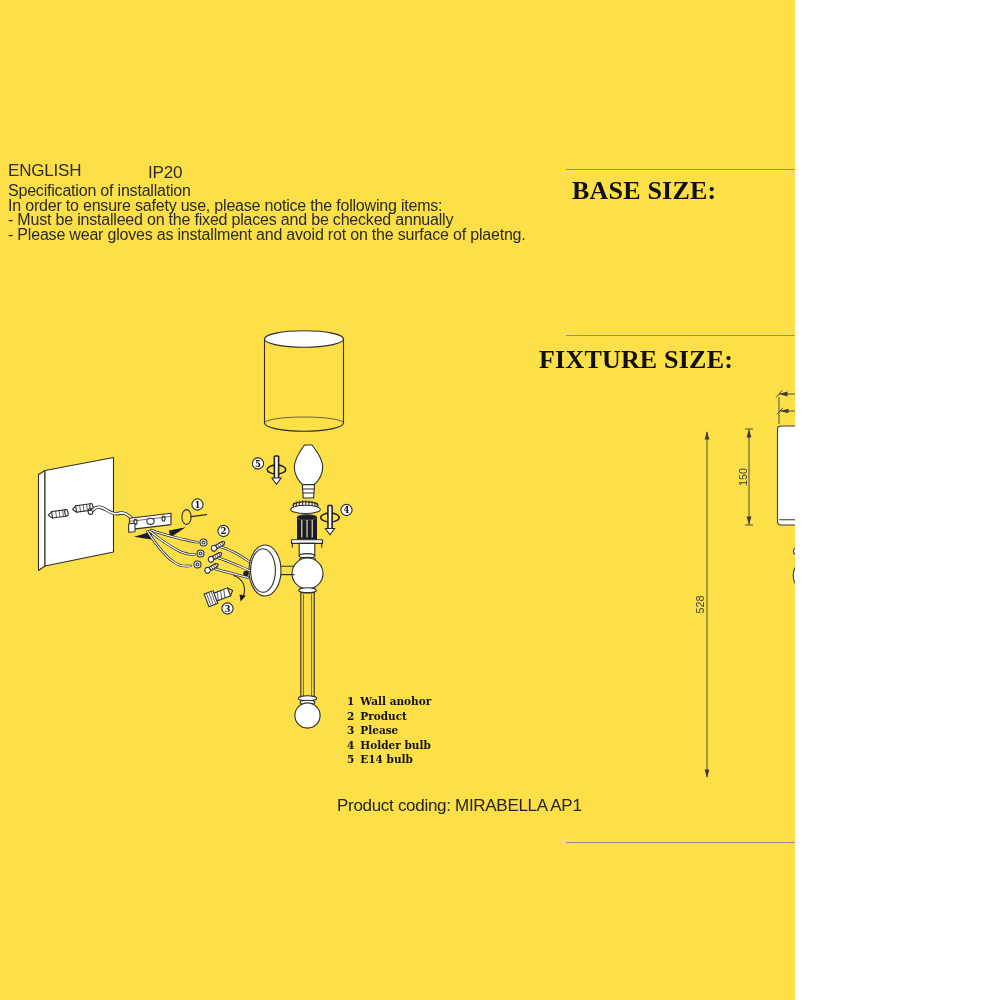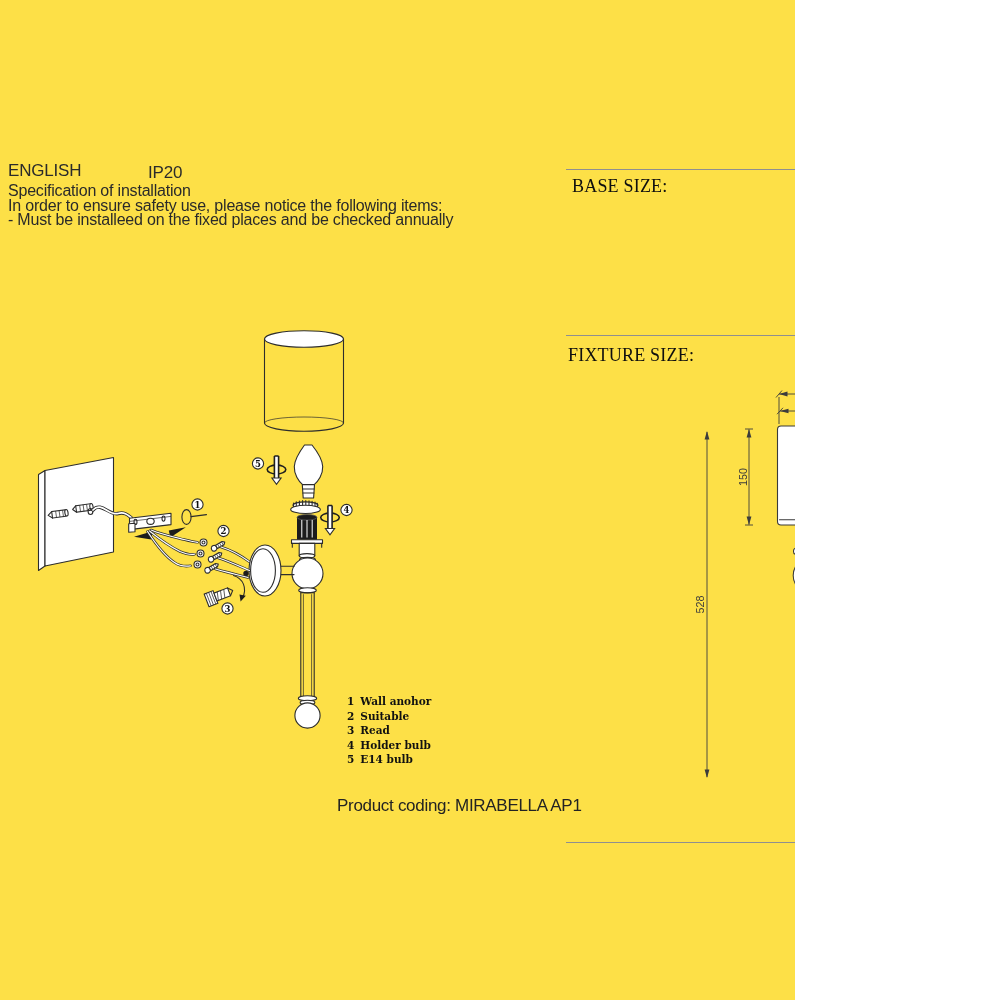--- a/index.html
+++ b/index.html
@@ -6,21 +6,21 @@
   .page {
     position:relative; width:795px; height:1000px; background:#fde047;
     font-family:"Liberation Sans", sans-serif; color:#1e1e1e; overflow:hidden;
   }
   .abs { position:absolute; }
   .rule { position:absolute; height:1px; background:#8f8f8f; left:566px; width:431px; }
   .lang { font-size:17px; color:#2b2b2b; letter-spacing:-0.2px; white-space:nowrap; }
   .spec { font-size:16px; line-height:14.7px; letter-spacing:-0.2px; color:#2a2a2a; }
   .spec div { white-space:nowrap; }
   .heading {
-    font-family:"Liberation Serif", serif; font-weight:normal; font-size:18px;
+    font-family:"Liberation Serif", serif; font-weight:bold; font-size:26px;
     color:#0f0f0f; letter-spacing:0.2px; white-space:nowrap;
   }
   .legend { font-family:"DejaVu Serif", serif; font-weight:bold; font-size:10.5px;
     line-height:14.6px; color:#111; }
   .legend-row { display:flex; gap:6px; white-space:nowrap; }
   .product { font-size:17px; letter-spacing:-0.3px; color:#232323; white-space:nowrap; }
 
   svg { overflow:visible; }
   svg text { font-family:"Liberation Sans", sans-serif; fill:#3c3c3c; font-size:10.8px; }
   .ln   { fill:none; stroke:#2d2d2d; stroke-width:1.1; stroke-linecap:round; stroke-linejoin:round; }
@@ -44,28 +44,29 @@
 
 <div class="page">
 
   <span class="abs lang" style="left:8px; top:161px;">ENGLISH</span>
   <span class="abs lang" style="left:148px; top:163px;">IP20</span>
 
   <div class="abs spec" style="left:8px; top:184px;">
     <div>Specification of installation</div>
     <div>In order to ensure safety use, please notice the following items:</div>
     <div>- Must be installeed on the fixed places and be checked annually</div>
+    <div>- Please wear gloves as installment and avoid rot on the surface of plaetng.</div>
   </div>
 
   <div class="rule" style="top:169px;"></div>
   <div class="rule" style="top:335px;"></div>
   <div class="rule" style="top:842px;"></div>
 
   <div class="abs heading" style="left:572px; top:176px;">BASE SIZE:</div>
-  <div class="abs heading" style="left:568px; top:345px;">FIXTURE SIZE:</div>
+  <div class="abs heading" style="left:539px; top:345px;">FIXTURE SIZE:</div>
 
   <svg class="abs" style="left:790px; top:212px;" width="72" height="72" viewBox="790 212 72 72">
     <g>
       <path class="fx" d="M813.3,228.2 H808.8 V271.8 H813.3"></path>
       <rect class="fxw" x="813.3" y="224" width="4.6" height="52.4"></rect>
       <circle class="fxw" cx="814.2" cy="250.8" r="3.3"></circle>
       <circle fill="#222" cx="814.2" cy="250.8" r="1.3"></circle>
     </g>
     <g>
       <line class="dim" x1="849.5" y1="226.5" x2="849.5" y2="273.5"></line>
@@ -331,25 +332,25 @@
     </g>
   </svg>
 
   <div class="abs legend" style="left:347px; top:694px;">
     <div class="legend-row">
       <span>1</span>
       <span>Wall anohor</span>
     </div>
     <div class="legend-row">
       <span>2</span>
-      <span>Suitable</span>
+      <span>Product</span>
     </div>
     <div class="legend-row">
       <span>3</span>
-      <span>Read</span>
+      <span>Please</span>
     </div>
     <div class="legend-row">
       <span>4</span>
       <span>Holder bulb</span>
     </div>
     <div class="legend-row">
       <span>5</span>
       <span>E14 bulb</span>
     </div>
   </div>

